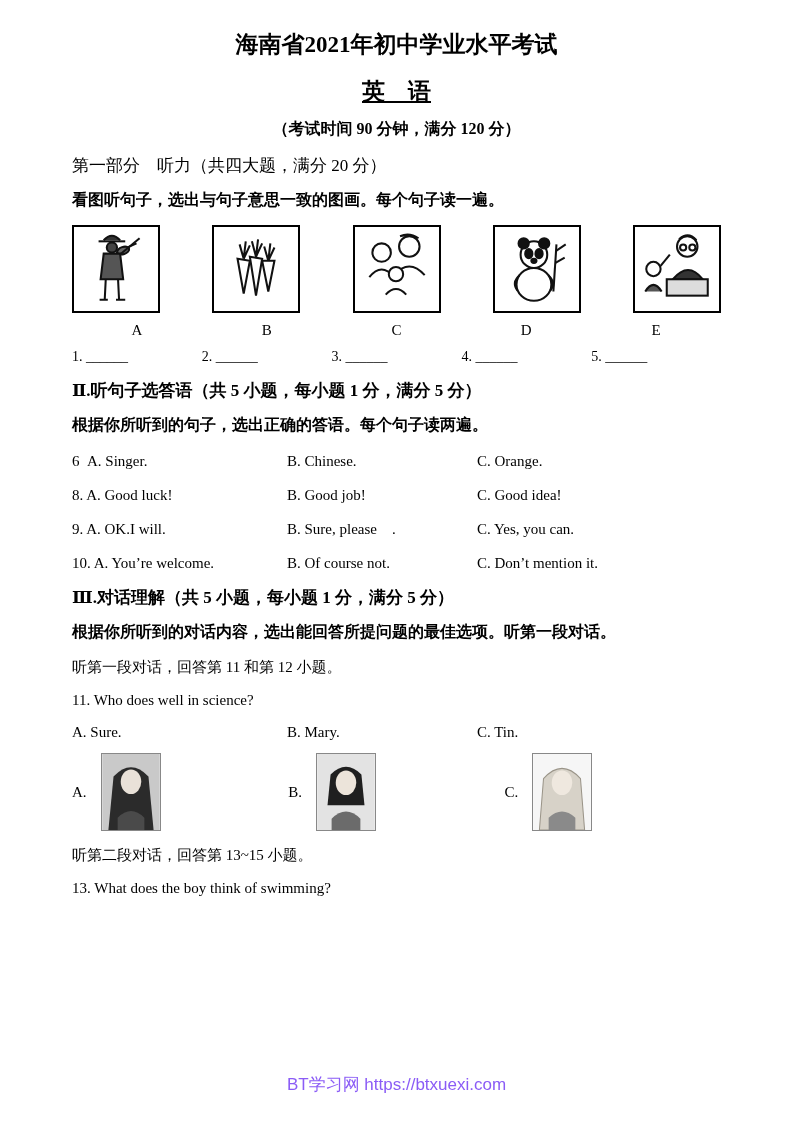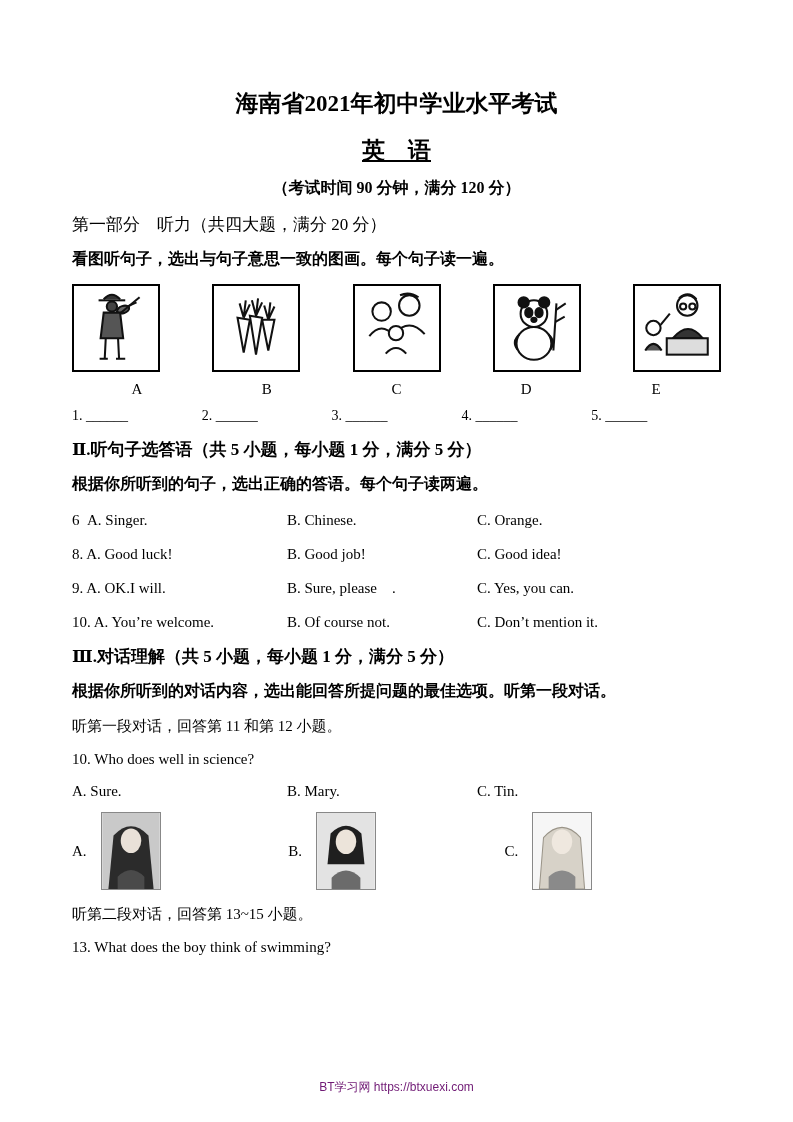--- a/index.html
+++ b/index.html
@@ -5,21 +5,21 @@
   html,body{margin:0;padding:0;background:#ffffff;}
   .page{
     position:relative;
     width:793px;height:1122px;
     margin:0 auto;
     background:#fff;
     color:#000;
     font-family:"Liberation Serif","DejaVu Serif",serif;
     overflow:hidden;
   }
-  .content{padding:52px 72px 0 72px;margin-top:36px;}
+  .content{padding:29px 72px 0 72px;}
   .title{font-size:23px;font-weight:bold;text-align:center;margin:0;}
   .subject{font-size:23px;font-weight:bold;text-align:center;margin:16px 0 0;text-decoration:underline;}
   .exam-info{font-size:16px;font-weight:bold;text-align:center;margin:12px 0 0;}
   .part-heading{font-size:17px;font-weight:normal;margin:14px 0 0;}
   .sec-heading{font-size:17px;font-weight:bold;margin:14px 0 0;}
   .instruction{font-size:16px;font-weight:bold;margin:13px 0 0;}
   .plain{font-size:15px;margin:15px 0 0;}
   .pics-row{display:flex;justify-content:space-between;margin:14px 0 0;}
   .pic-box{
     width:88px;height:88px;
@@ -36,21 +36,21 @@
     font-size:15px;margin:17px 0 0;
   }
   .opt-row span{white-space:pre-wrap;}
   .q-opts{display:grid;grid-template-columns:215px 190px 1fr;font-size:15px;margin:15px 0 0;}
   .portraits-row{display:flex;margin:12px 0 0;}
   .portrait-group{width:33.33%;display:flex;align-items:center;}
   .portrait-label{font-size:15px;margin-right:14px;}
   .portrait-frame{border:1px solid #888;line-height:0;}
   .watermark{
     position:absolute;left:0;right:0;bottom:26px;
-    text-align:center;color:#701a75;font-size:12px;
+    text-align:center;color:#8b5cf6;font-size:17px;
     font-family:"Liberation Sans","DejaVu Sans",sans-serif;
   }
 </style>
 </head>
 <body>
 
 <div class="page">
   <div class="content">
 
     <h1 class="title">海南省2021年初中学业水平考试</h1>
@@ -172,21 +172,21 @@
     <div class="opt-row">
       <span>10. A. You’re welcome.</span>
       <span>B. Of course not.</span>
       <span>C. Don’t mention it.</span>
     </div>
 
     <div class="sec-heading">Ⅲ.对话理解（共 5 小题，每小题 1 分，满分 5 分）</div>
     <div class="instruction">根据你所听到的对话内容，选出能回答所提问题的最佳选项。听第一段对话。</div>
     <div class="plain">听第一段对话，回答第 11 和第 12 小题。</div>
 
-    <div class="plain">10. Who does well in science?</div>
+    <div class="plain">11. Who does well in science?</div>
     <div class="q-opts">
       <span>A. Sure.</span>
       <span>B. Mary.</span>
       <span>C. Tin.</span>
     </div>
 
 
     <div class="portraits-row">
       <div class="portrait-group">
         <span class="portrait-label">A.</span>

